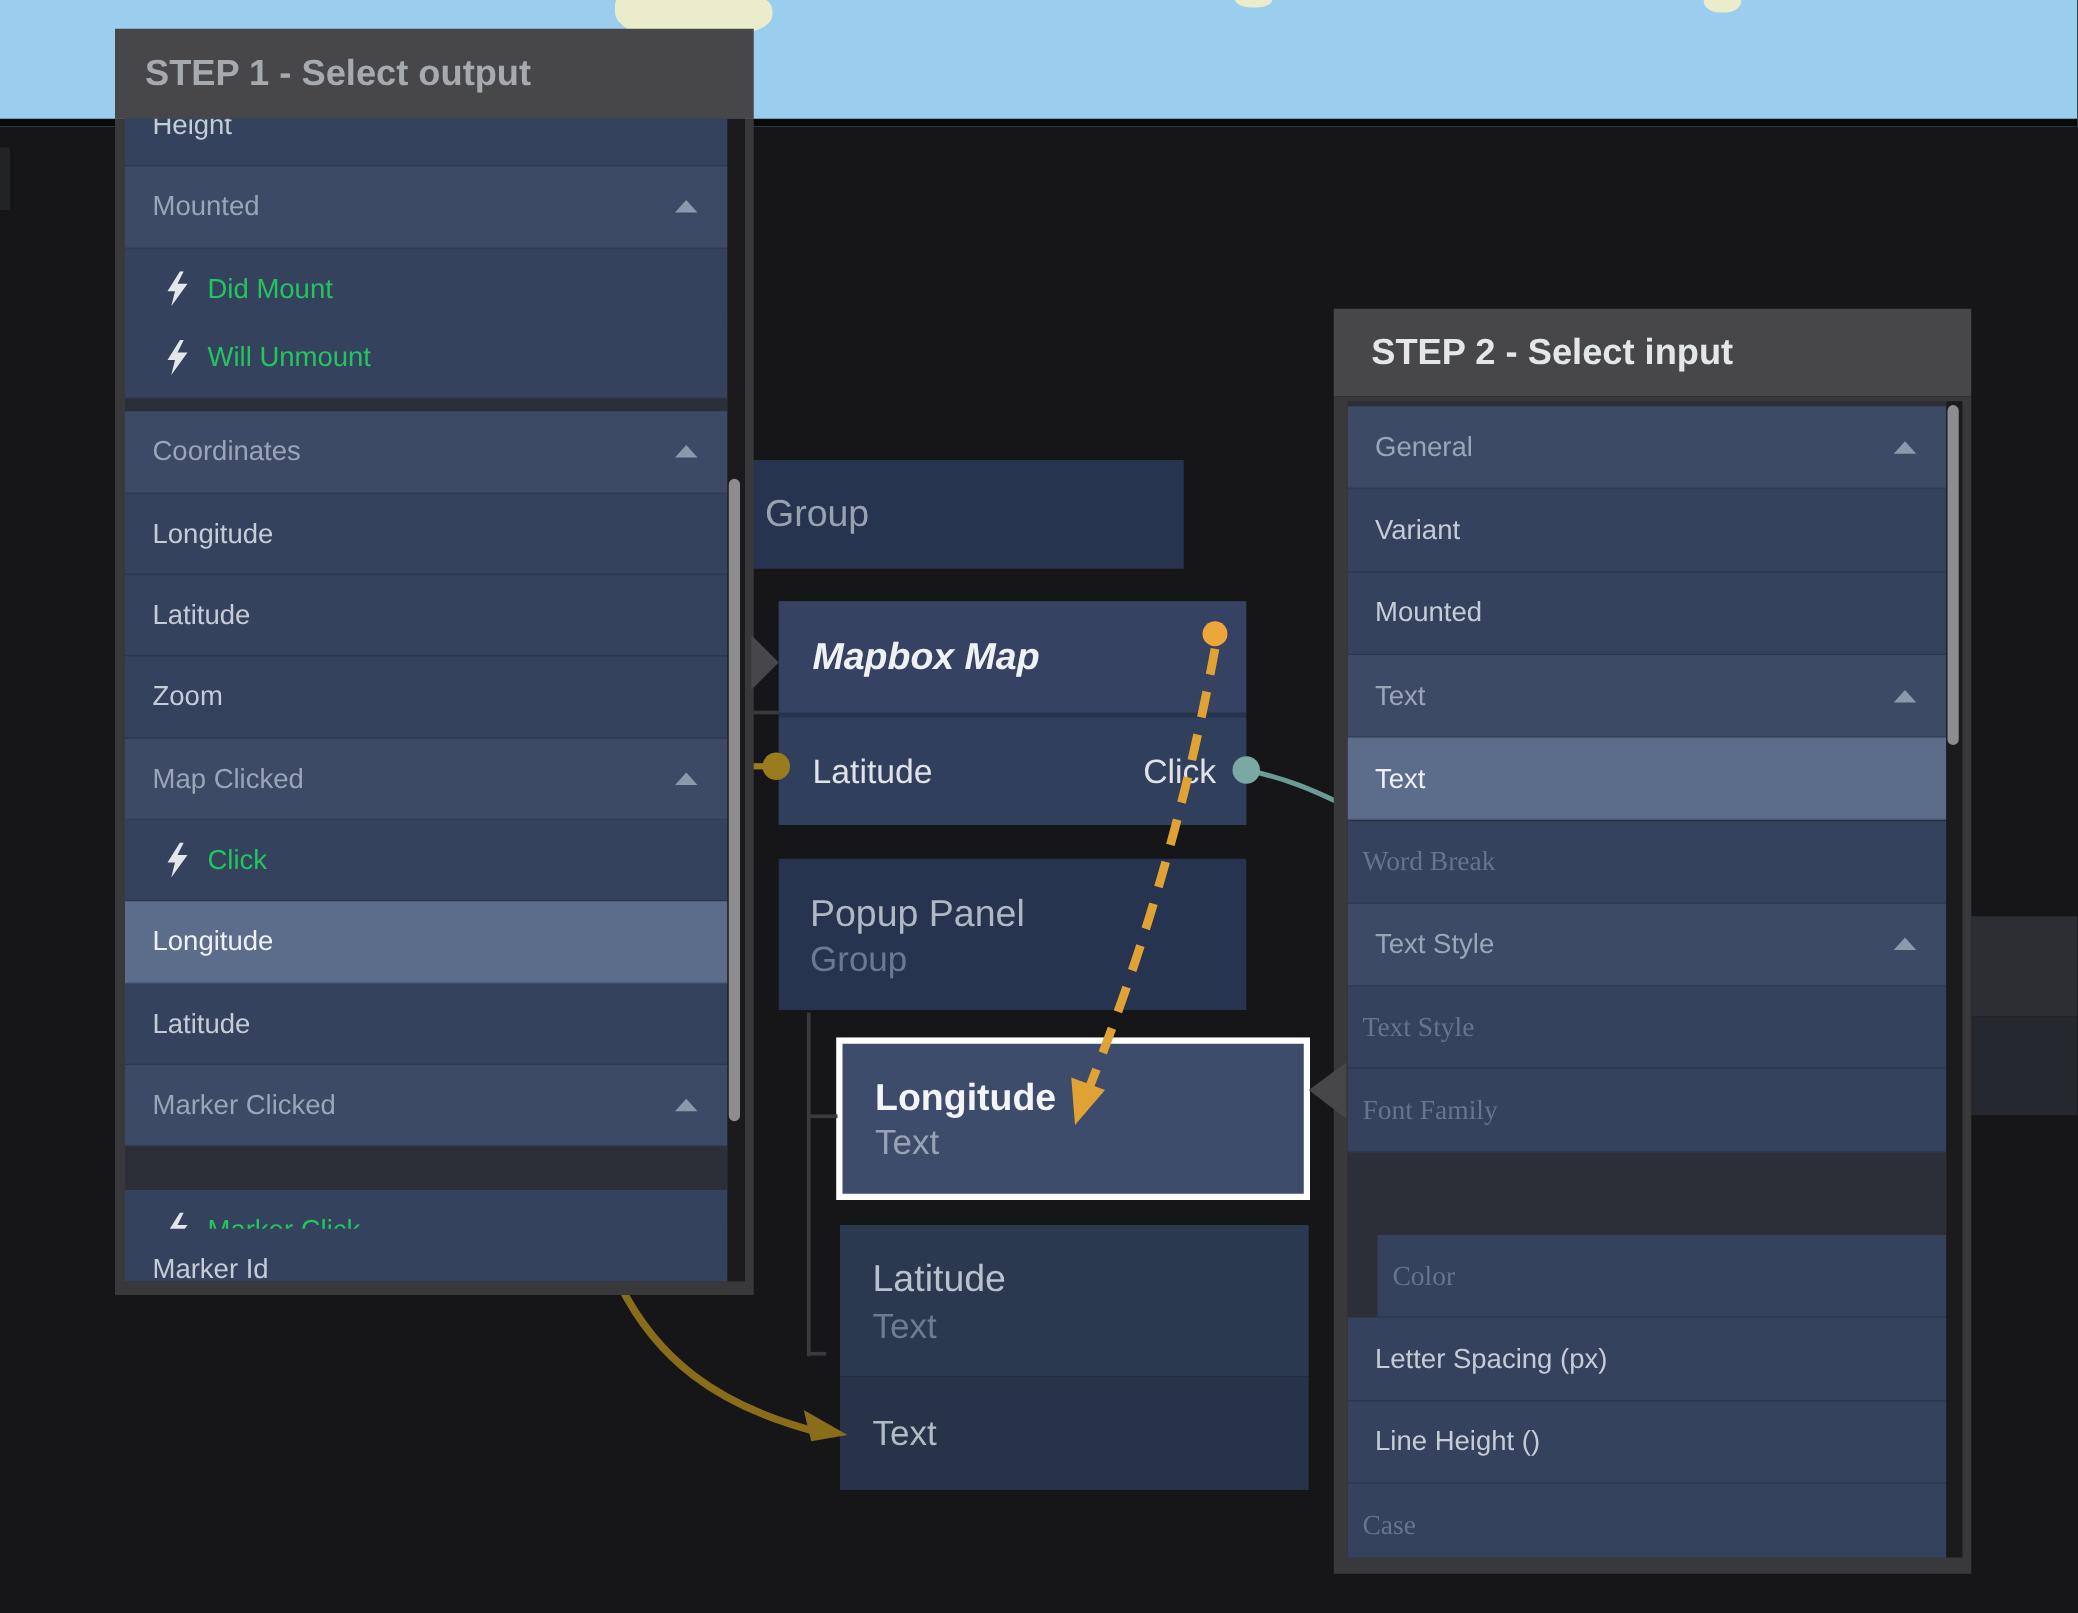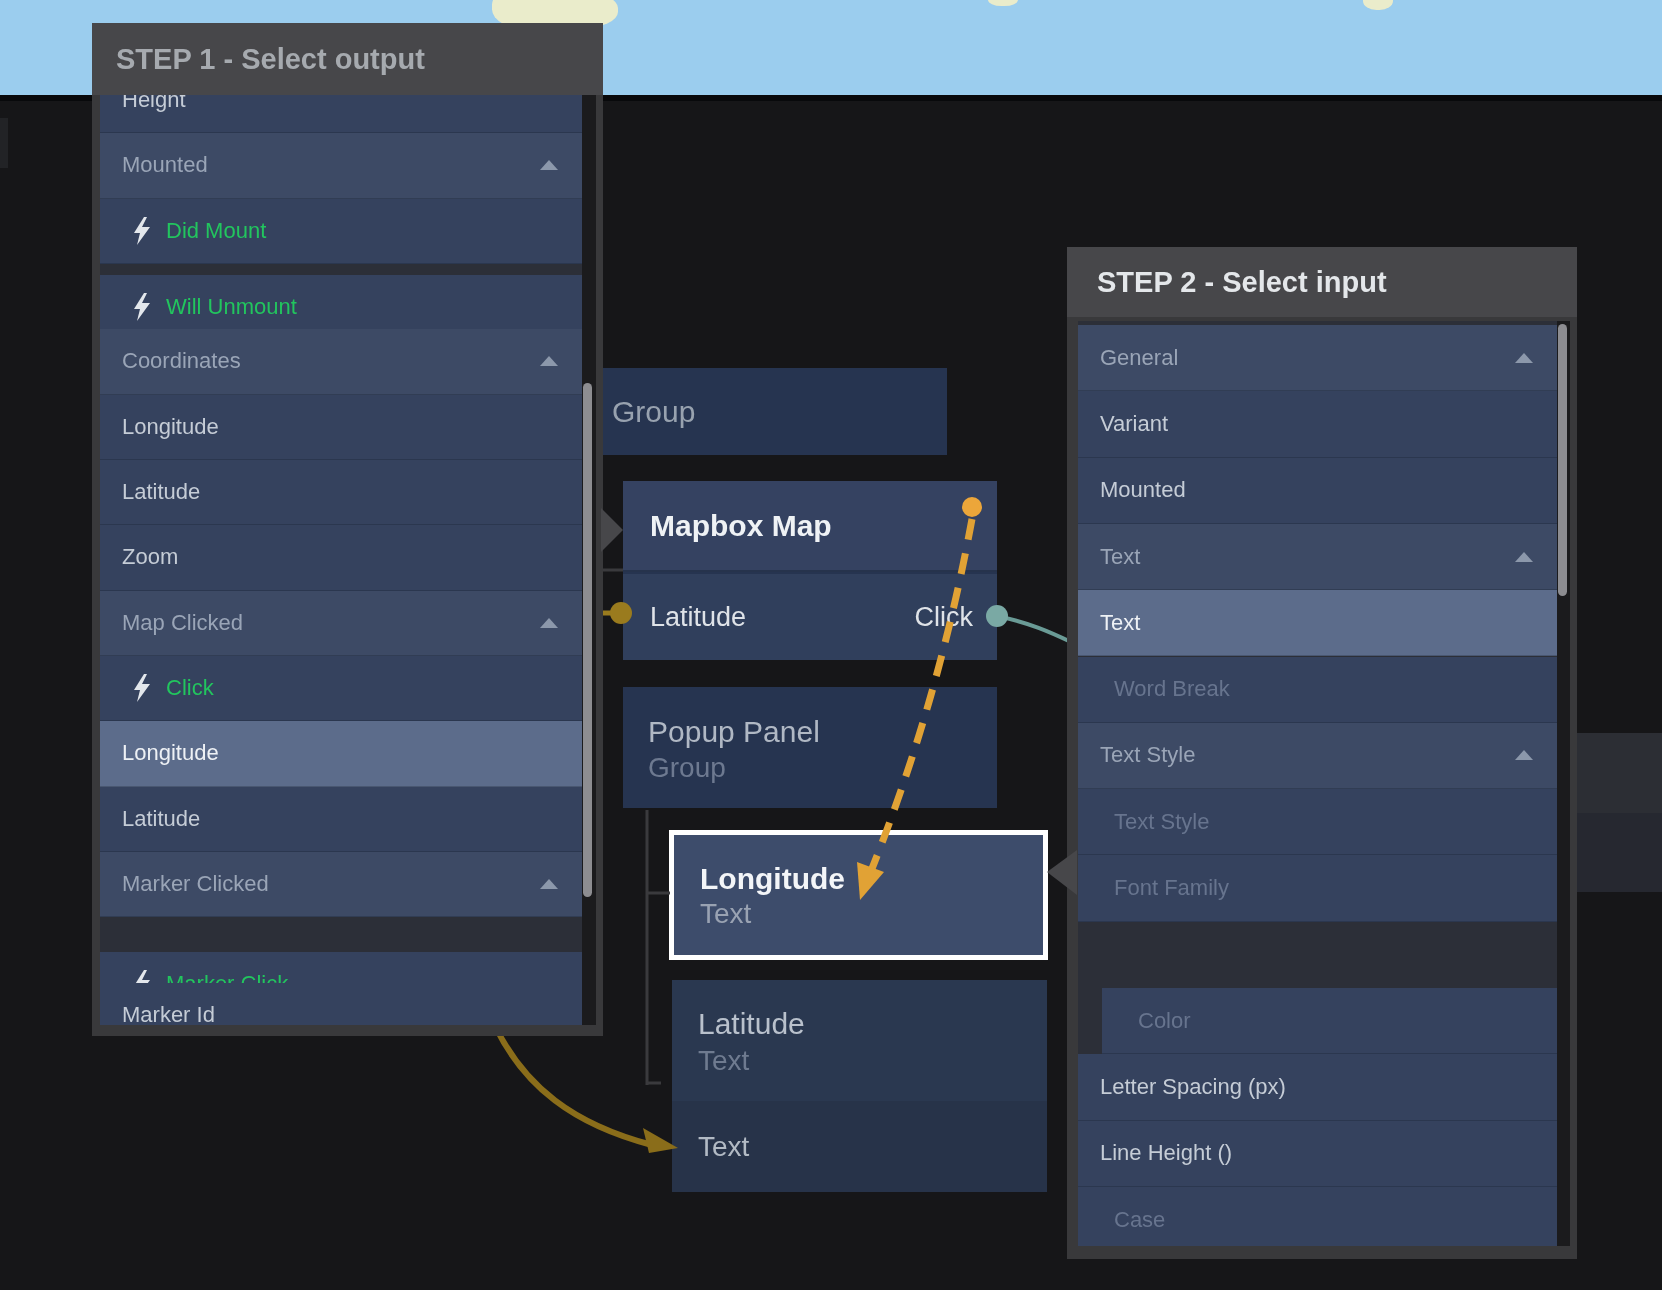--- a/index.html
+++ b/index.html
@@ -17,21 +17,21 @@
   .right-block-b{left:1577px;top:813px;width:85px;height:79px;background:#262830;}
 
   
   .node{position:absolute;background:#263450;color:#b0b8c4;}
   .node .title{font-size:30px;}
   .node .subtitle{font-size:28px;color:#6d7990;}
   .node-group{left:570px;top:368px;width:377px;height:87px;display:flex;align-items:center;padding-left:42px;box-sizing:border-box;}
   .node-group .title{color:#98a2af;}
   .node-mapbox{left:623px;top:481px;width:374px;height:179px;}
   .mapbox-header{position:absolute;left:0;top:0;right:0;height:91px;background:#354261;border-bottom:2px solid #26334c;
-    display:flex;align-items:center;padding-left:27px;box-sizing:border-box;}
+    display:flex;align-items:center;padding-left:27px;box-sizing:border-box;font-style:italic;}
   .mapbox-header .title{color:#eff2f5;font-weight:bold;}
   .mapbox-ports{position:absolute;left:0;top:93px;right:0;bottom:0;background:#303f5c;display:flex;align-items:center;
     justify-content:space-between;padding:0 24px 0 27px;box-sizing:border-box;font-size:27px;color:#dfe3e8;}
   .node-popup{left:623px;top:687px;width:374px;height:121px;display:flex;flex-direction:column;justify-content:center;padding-left:25px;box-sizing:border-box;}
   .node-popup .title{line-height:40px;}
   .node-longitude{left:669px;top:830px;width:379px;height:130px;background:#3d4c6b;border:5px solid #ffffff;
     display:flex;flex-direction:column;justify-content:center;padding-left:26px;box-sizing:border-box;}
   .node-longitude .title{color:#f3f5f8;font-weight:bold;line-height:37px;}
   .node-longitude .subtitle{color:#99a2b2;line-height:33px;}
   .node-latitude{left:672px;top:980px;width:375px;height:121px;background:#2a3850;
@@ -46,21 +46,21 @@
   .panel{position:absolute;z-index:40;}
   .panel-header{position:absolute;left:0;top:0;right:0;background:#47474a;display:flex;align-items:center;
     font-weight:bold;font-size:29px;}
   .panel-body{position:absolute;background:#39393b;box-sizing:border-box;}
   .list{position:absolute;overflow:hidden;background:#2c2f38;}
   .row{position:absolute;left:0;right:0;display:flex;align-items:center;box-sizing:border-box;
     font-size:22px;border-bottom:1px solid rgba(16,22,35,0.25);}
   .row.item{background:#35425e;color:#c5ccd6;padding-left:22px;}
   .row.category{background:#3d4a65;color:#9aa5b7;padding-left:22px;}
   .row.event{background:#35425e;color:#22c55e;padding-left:32px;}
-  .row.disabled{background:#35425e;color:#67748e;padding-left:36px;}
+  .row.disabled{background:#35425e;color:#67748e;padding-left:12px;font-family:Liberation Serif, serif;}
   .row.selected{background:#5c6c8b;color:#eef1f5;}
   .row .bolt{margin-right:14px;display:flex;}
   .chevron-up{position:absolute;right:24px;top:50%;margin-top:-5px;width:0;height:0;
     border-left:9px solid transparent;border-right:9px solid transparent;border-bottom:10px solid #8c98ab;}
   .scroll-track{position:absolute;background:#1b1b1d;}
   .scroll-thumb{position:absolute;width:9px;border-radius:5px;background:#8d8d91;}
 
   .ptr-right{position:absolute;z-index:41;width:0;height:0;border-top:22px solid transparent;
     border-bottom:22px solid transparent;border-left:22px solid #47474a;}
   .ptr-left{position:absolute;z-index:41;width:0;height:0;border-top:22px solid transparent;
@@ -151,21 +151,21 @@
             <span class="chevron-up"></span>
           </div>
           <div class="row event" style="top: 103.66px; height: 65.33px;">
             <span class="bolt">
               <svg width="20" height="28" viewBox="0 0 20 28">
                 <path d="M12 0 L2 16 L8 16 L5 28 L18 10 L10 10 L15 0 Z" fill="#e3e7ec"></path>
               </svg>
             </span>
             <span>Did Mount</span>
           </div>
-          <div class="row event" style="top: 180px; height: 65.33px;">
+          <div class="row event" style="top: 159px; height: 65.33px;">
             <span class="bolt">
               <svg width="20" height="28" viewBox="0 0 20 28">
                 <path d="M12 0 L2 16 L8 16 L5 28 L18 10 L10 10 L15 0 Z" fill="#e3e7ec"></path>
               </svg>
             </span>
             <span>Will Unmount</span>
           </div>
           <div class="row category" style="top: 234.32px; height: 65.33px;">
             <span>Coordinates</span>
             <span class="chevron-up"></span>

